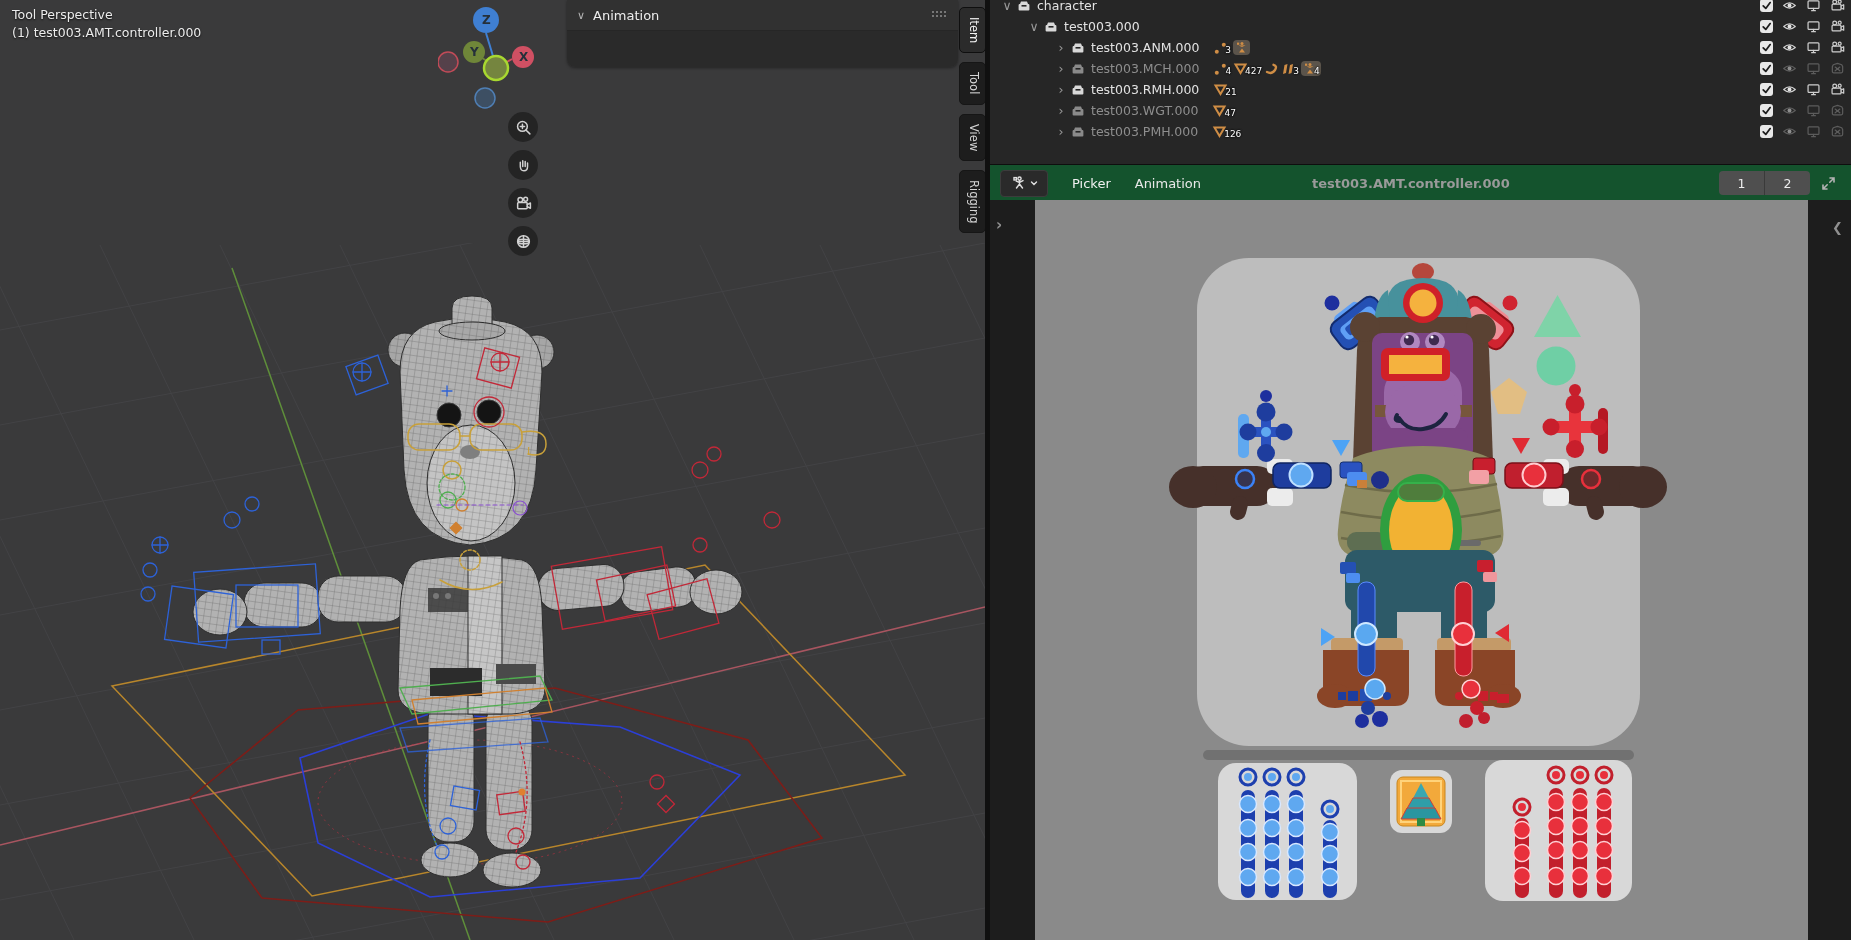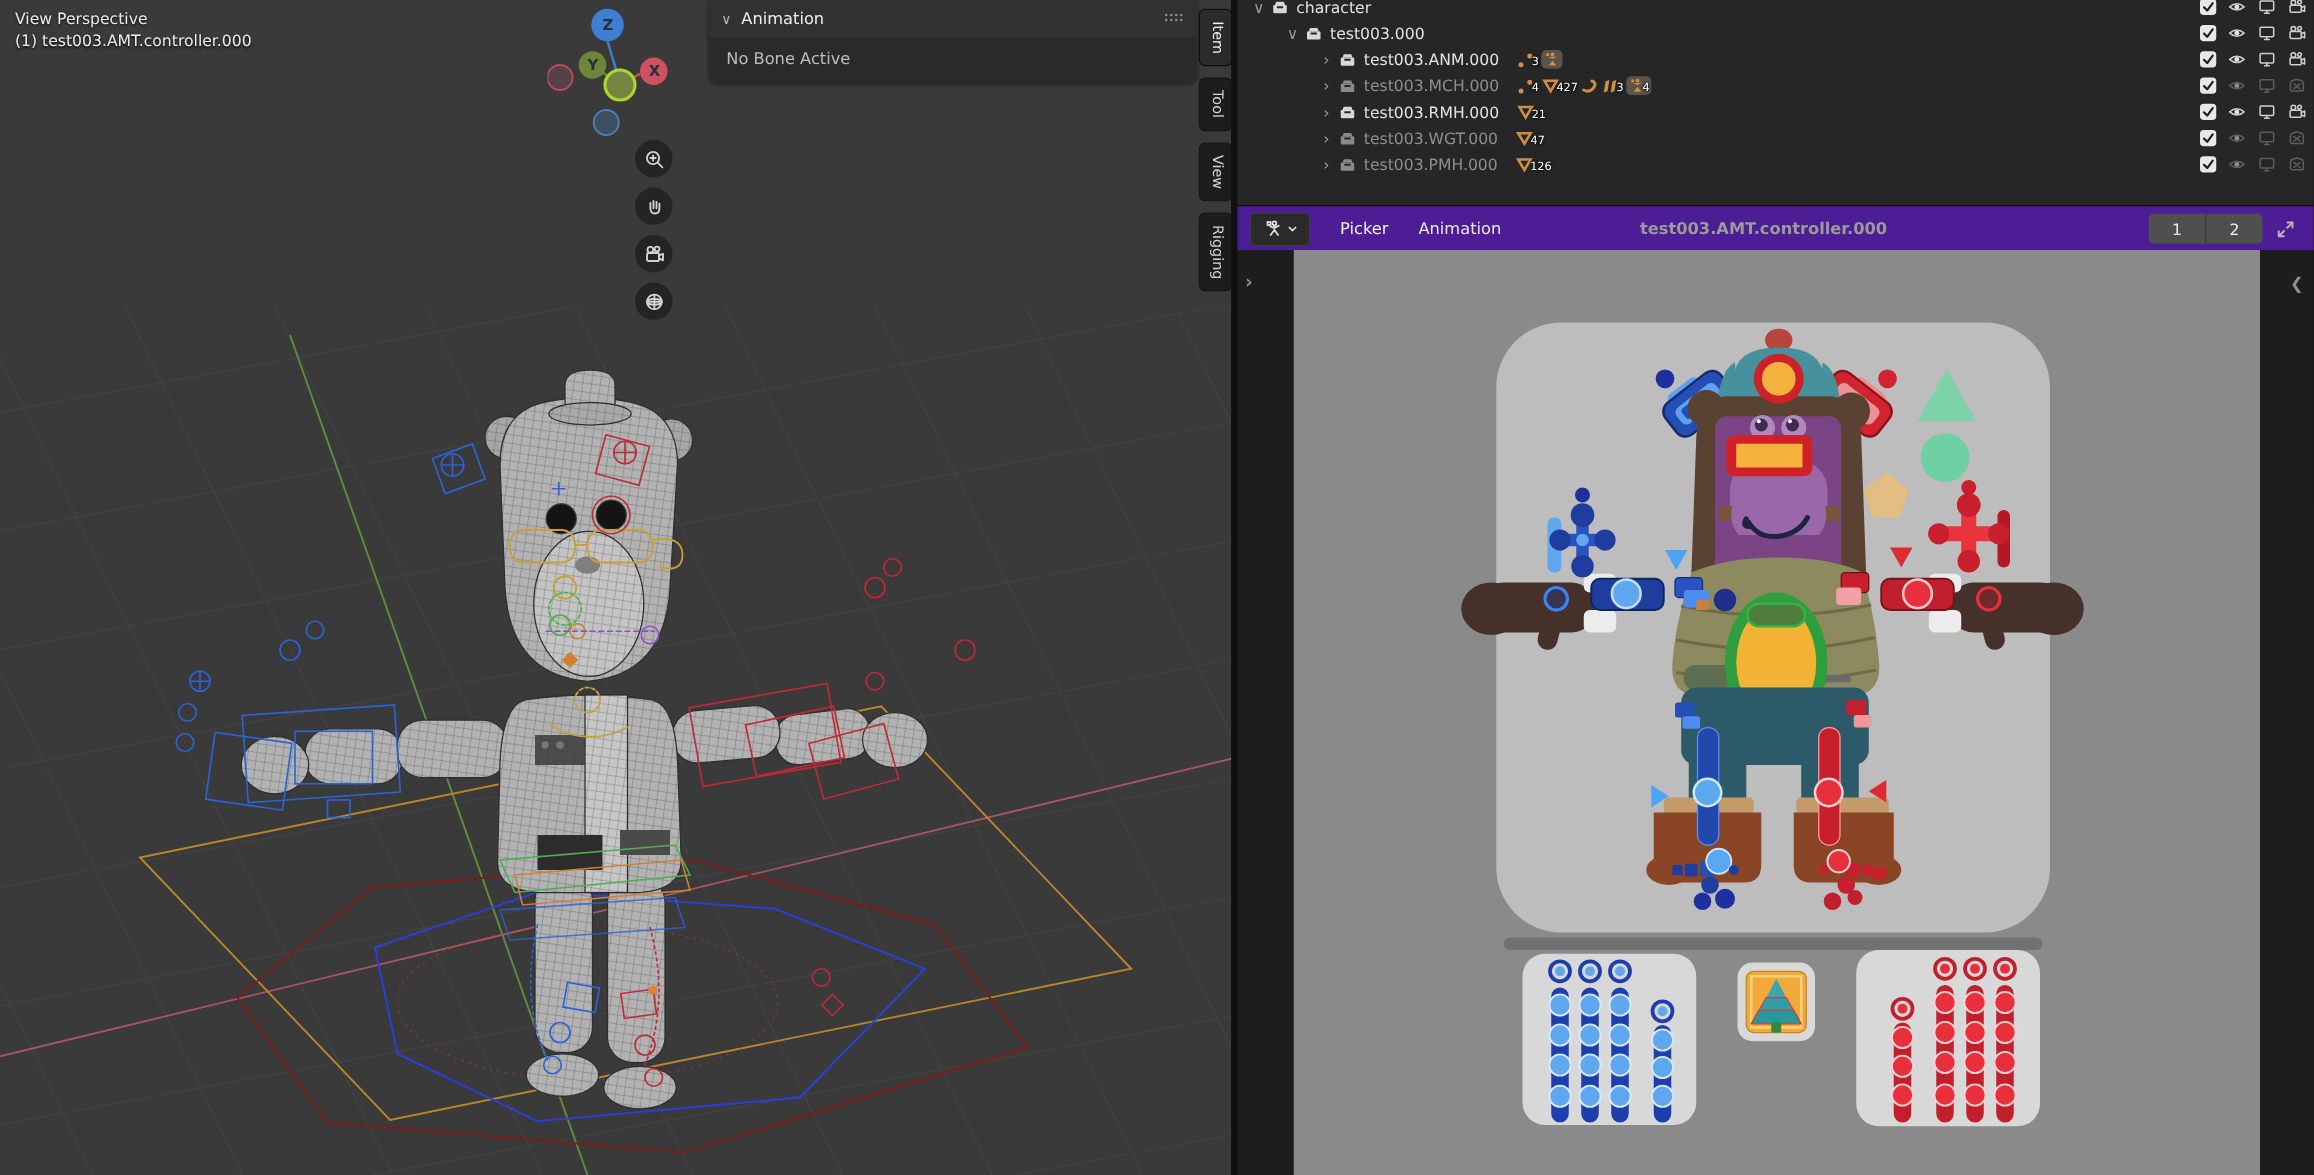--- a/index.html
+++ b/index.html
@@ -45,21 +45,21 @@
   .badge svg{stroke:#cf8d45;fill:none;stroke-width:1.8;stroke-linecap:round;}
   .badge.fillIcon svg{fill:#cf8d45;stroke:none;}
   .badge.boxed{background:#5b544b;border-radius:4px;padding:0 1px;}
   .badge .cnt{font-size:9px;color:#fff;text-shadow:0 0 2px #000,0 0 2px #000;margin-left:-3px;line-height:9px;}
   .toggles{margin-left:auto;display:flex;align-items:center;gap:9px;}
   .tg{width:15px;height:15px;display:flex;align-items:center;justify-content:center;}
   .tg svg{stroke:#cfcfcf;fill:none;stroke-width:1.3;stroke-linecap:round;stroke-linejoin:round;}
   .tg.dim svg{stroke:#5c5c5c;}
   .tg.chk{background:#e8e8e8;border-radius:3px;width:13px;height:13px;}
   
-  #pickerbar{position:absolute;left:990px;top:164px;width:861px;height:36px;background:#4c1d95;
+  #pickerbar{position:absolute;left:990px;top:164px;width:861px;height:36px;background:#14532d;
              border-top:1px solid #0e0e0e;border-bottom:1px solid #0e0e0e;display:flex;align-items:center;}
   #ed-drop{margin-left:10px;width:46px;height:25px;background:#2a2a2a;border:1px solid #3c3c3c;border-radius:4px;
            display:flex;align-items:center;justify-content:center;gap:3px;}
   #ed-drop svg{stroke:#e0e0e0;fill:none;stroke-width:1.4;stroke-linecap:round;}
   .ptab{margin-left:24px;font-size:13px;color:#f0f0f0;}
   .ptab.inactive{color:#e8e8e8;}
   #ptitle{position:absolute;left:322px;font-size:13px;color:#9a9a9a;font-weight:bold;}
   #pages{position:absolute;right:41px;display:flex;background:#4f4f4f;border-radius:4px;overflow:hidden;}
   .pagebtn{width:45px;height:24px;display:flex;align-items:center;justify-content:center;font-size:12.5px;color:#ededed;}
   .pagebtn + .pagebtn{border-left:1px solid #3a3a3a;}
@@ -257,21 +257,21 @@
             <circle cx="523" cy="862" r="7"></circle>
           <circle cx="657" cy="782" r="7"></circle>
             <rect x="660" y="798" width="12" height="12" transform="rotate(45 666 804)"></rect>
           <path d="M520,742 q16,58 -4,110" stroke-dasharray="2,3"></path>
         </g>
         <circle cx="522" cy="792" r="3.5" fill="#e08030" stroke="none"></circle>
       </g>
     </svg>
 
     <div id="vp-hud">
-      <div>View Perspective</div>
+      <div>Tool Perspective</div>
       <div>(1) test003.AMT.controller.000</div>
     </div>
 
     <div id="gizmo">
       <svg width="112" height="112" viewBox="0 0 112 112">
         <line x1="48" y1="33" x2="58" y2="66" stroke="#3f7fd2" stroke-width="2"></line>
         <line x1="74" y1="59" x2="62" y2="66" stroke="#d05063" stroke-width="2"></line>
         <line x1="44" y1="58" x2="54" y2="64" stroke="#6f8639" stroke-width="2"></line>
         <circle cx="10" cy="62" r="10" fill="#55414a" stroke="#c24b58" stroke-width="1.5"></circle>
         <circle cx="47" cy="98" r="10" fill="#3d4f63" stroke="#4f7fb5" stroke-width="1.5"></circle>
@@ -323,21 +323,20 @@
         <i></i>
           <i></i>
           <i></i>
           <i></i>
           <i></i>
           <i></i>
           <i></i>
           <i></i>
       </span>
     </div>
-    <div class="bod">No Bone Active</div>
   </div>
 
   <div id="sidetabs">
       <div class="vtab active">Item</div>
       <div class="vtab">Tool</div>
       <div class="vtab">View</div>
       <div class="vtab">Rigging</div>
     </div>
 
   <div id="edge"></div>

